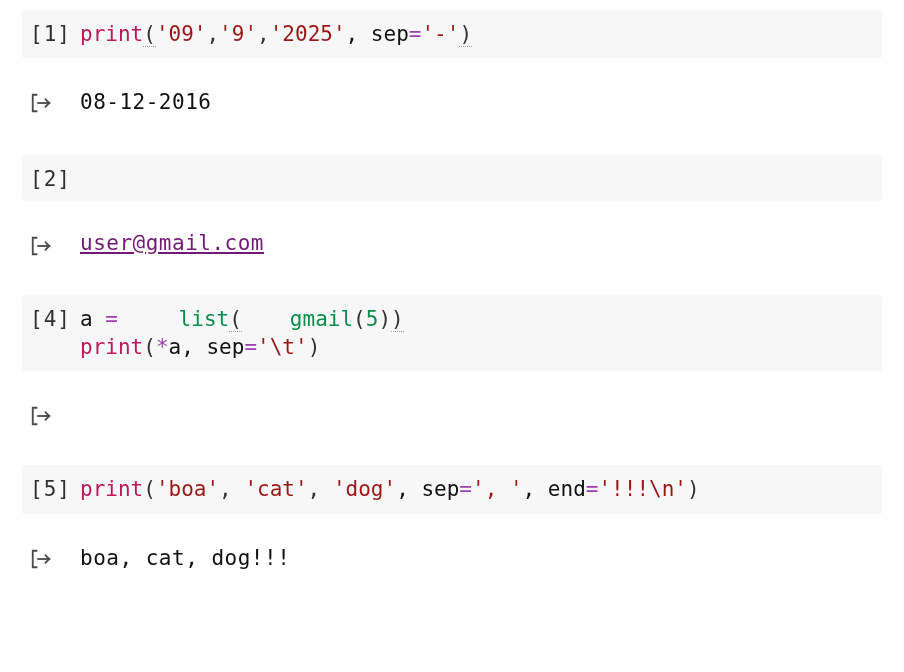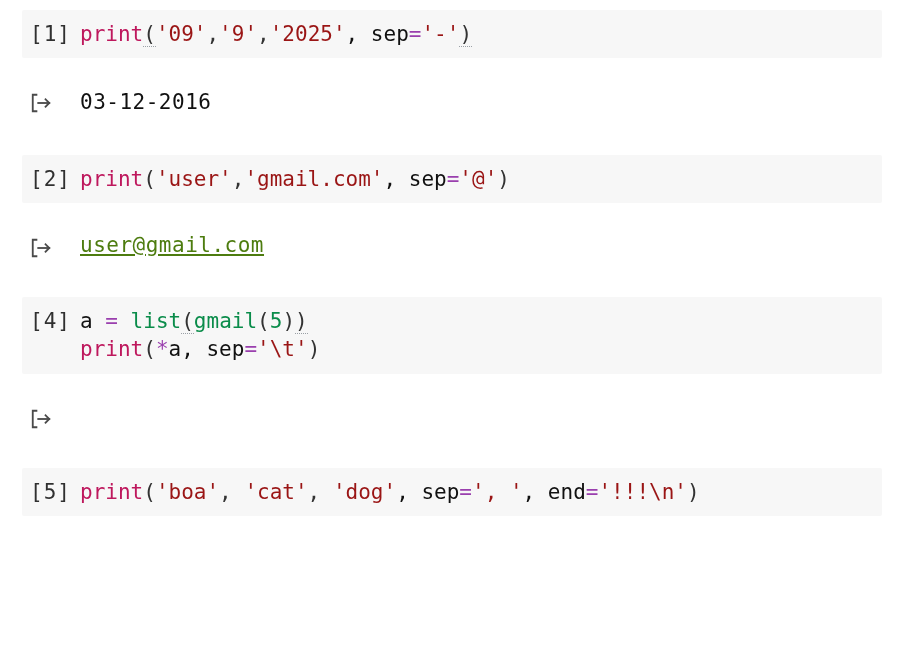--- a/index.html
+++ b/index.html
@@ -44,28 +44,28 @@
     white-space: pre;
     line-height: 1.35;
   }
   .plain {
     white-space: pre;
     line-height: 1.35;
     color: #111;
     letter-spacing: 0.5px;
   }
   .link {
-    color: #4d7c0f;
+    color: #701a75;
     white-space: pre;
     letter-spacing: 0.5px;
   }
 
   
   .tk-func { color: #be185d; }            
-  .tk-builtin { color: #0a8c4a; }         
+  .tk-builtin { color: #0a8c4a; margin-left: 48px; }         
   .tk-name { color: #111; text-align: center; }
   .tk-punc { color: #333; }
   .tk-str  { color: #9a1515; margin-top: 24px; }
   .tk-op   { color: #9a3fae; }            
   .tk-num  { color: #0a8c4a; }
   .dotted { border-bottom: 1px dotted #9aa0a6; padding-bottom: 0px; }
 
   .gap { height: 20px; }
 </style>
 </head>
@@ -79,28 +79,27 @@
       </div>
       <div class="gap"></div>
       <div class="row output">
         <div class="out-icon">
           <svg width="22" height="22" viewBox="0 0 24 24" fill="none" stroke-width="2" stroke-linecap="square">
             <path d="M7 3 H3 V21 H7"></path>
             <path d="M9 12 H21"></path>
             <path d="M17 8 L21 12 L17 16"></path>
           </svg>
         </div>
-        <div class="plain">03-12-2016</div>
+        <div class="plain">08-12-2016</div>
       </div>
       <div class="gap"></div>
     </div>
     <div class="cell">
       <div class="row input">
         <div class="prompt">[2]</div>
-        <div class="code"><span class="tk-func">print</span><span class="tk-punc">(</span><span class="tk-str">'user'</span><span class="tk-punc">,</span><span class="tk-str">'gmail.com'</span><span class="tk-name">, sep</span><span class="tk-op">=</span><span class="tk-str">'@'</span><span class="tk-punc">)</span></div>
       </div>
       <div class="gap"></div>
       <div class="row output">
         <div class="out-icon">
           <svg width="22" height="22" viewBox="0 0 24 24" fill="none" stroke-width="2" stroke-linecap="square">
             <path d="M7 3 H3 V21 H7"></path>
             <path d="M9 12 H21"></path>
             <path d="M17 8 L21 12 L17 16"></path>
           </svg>
         </div>
@@ -125,15 +124,25 @@
         </div>
       </div>
       <div class="gap"></div>
     </div>
     <div class="cell">
       <div class="row input">
         <div class="prompt">[5]</div>
         <div class="code"><span class="tk-func">print</span><span class="tk-punc">(</span><span class="tk-str">'boa'</span><span class="tk-punc">, </span><span class="tk-str">'cat'</span><span class="tk-punc">, </span><span class="tk-str">'dog'</span><span class="tk-name">, sep</span><span class="tk-op">=</span><span class="tk-str">', '</span><span class="tk-name">, end</span><span class="tk-op">=</span><span class="tk-str">'!!!\n'</span><span class="tk-punc">)</span></div>
       </div>
       <div class="gap"></div>
+      <div class="row output">
+        <div class="out-icon">
+          <svg width="22" height="22" viewBox="0 0 24 24" fill="none" stroke-width="2" stroke-linecap="square">
+            <path d="M7 3 H3 V21 H7"></path>
+            <path d="M9 12 H21"></path>
+            <path d="M17 8 L21 12 L17 16"></path>
+          </svg>
+        </div>
+        <div class="plain">boa, cat, dog!!!</div>
+      </div>
       <div class="gap"></div>
     </div>
   </div>
 
 </body></html>

